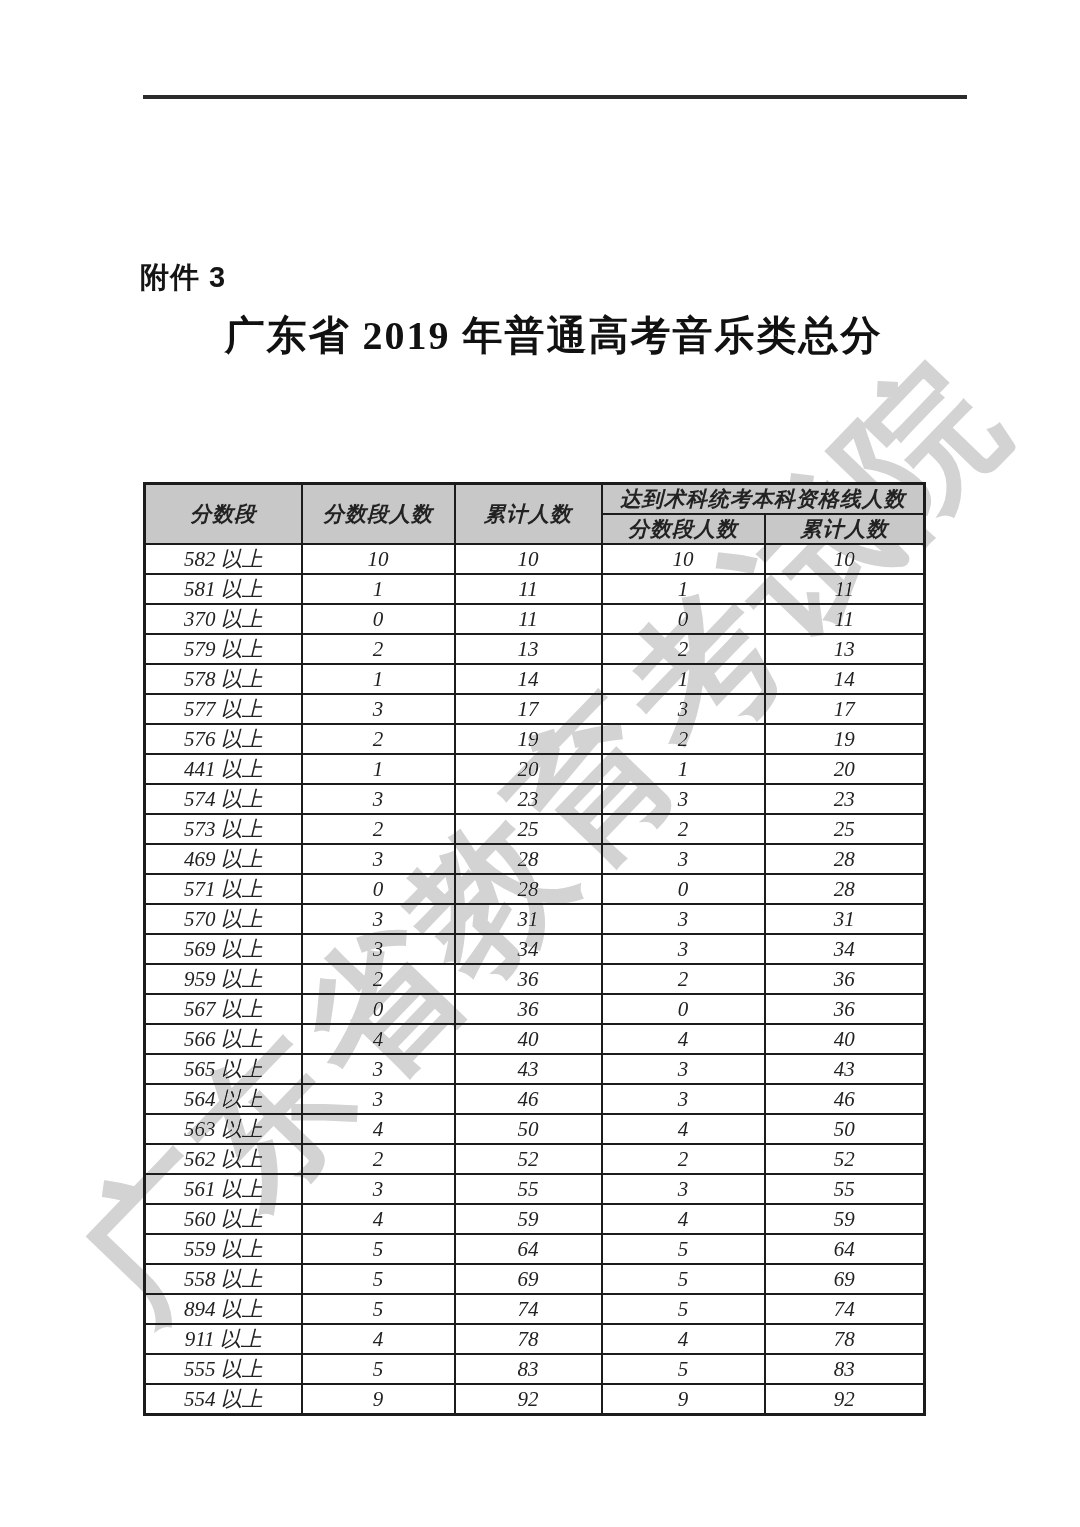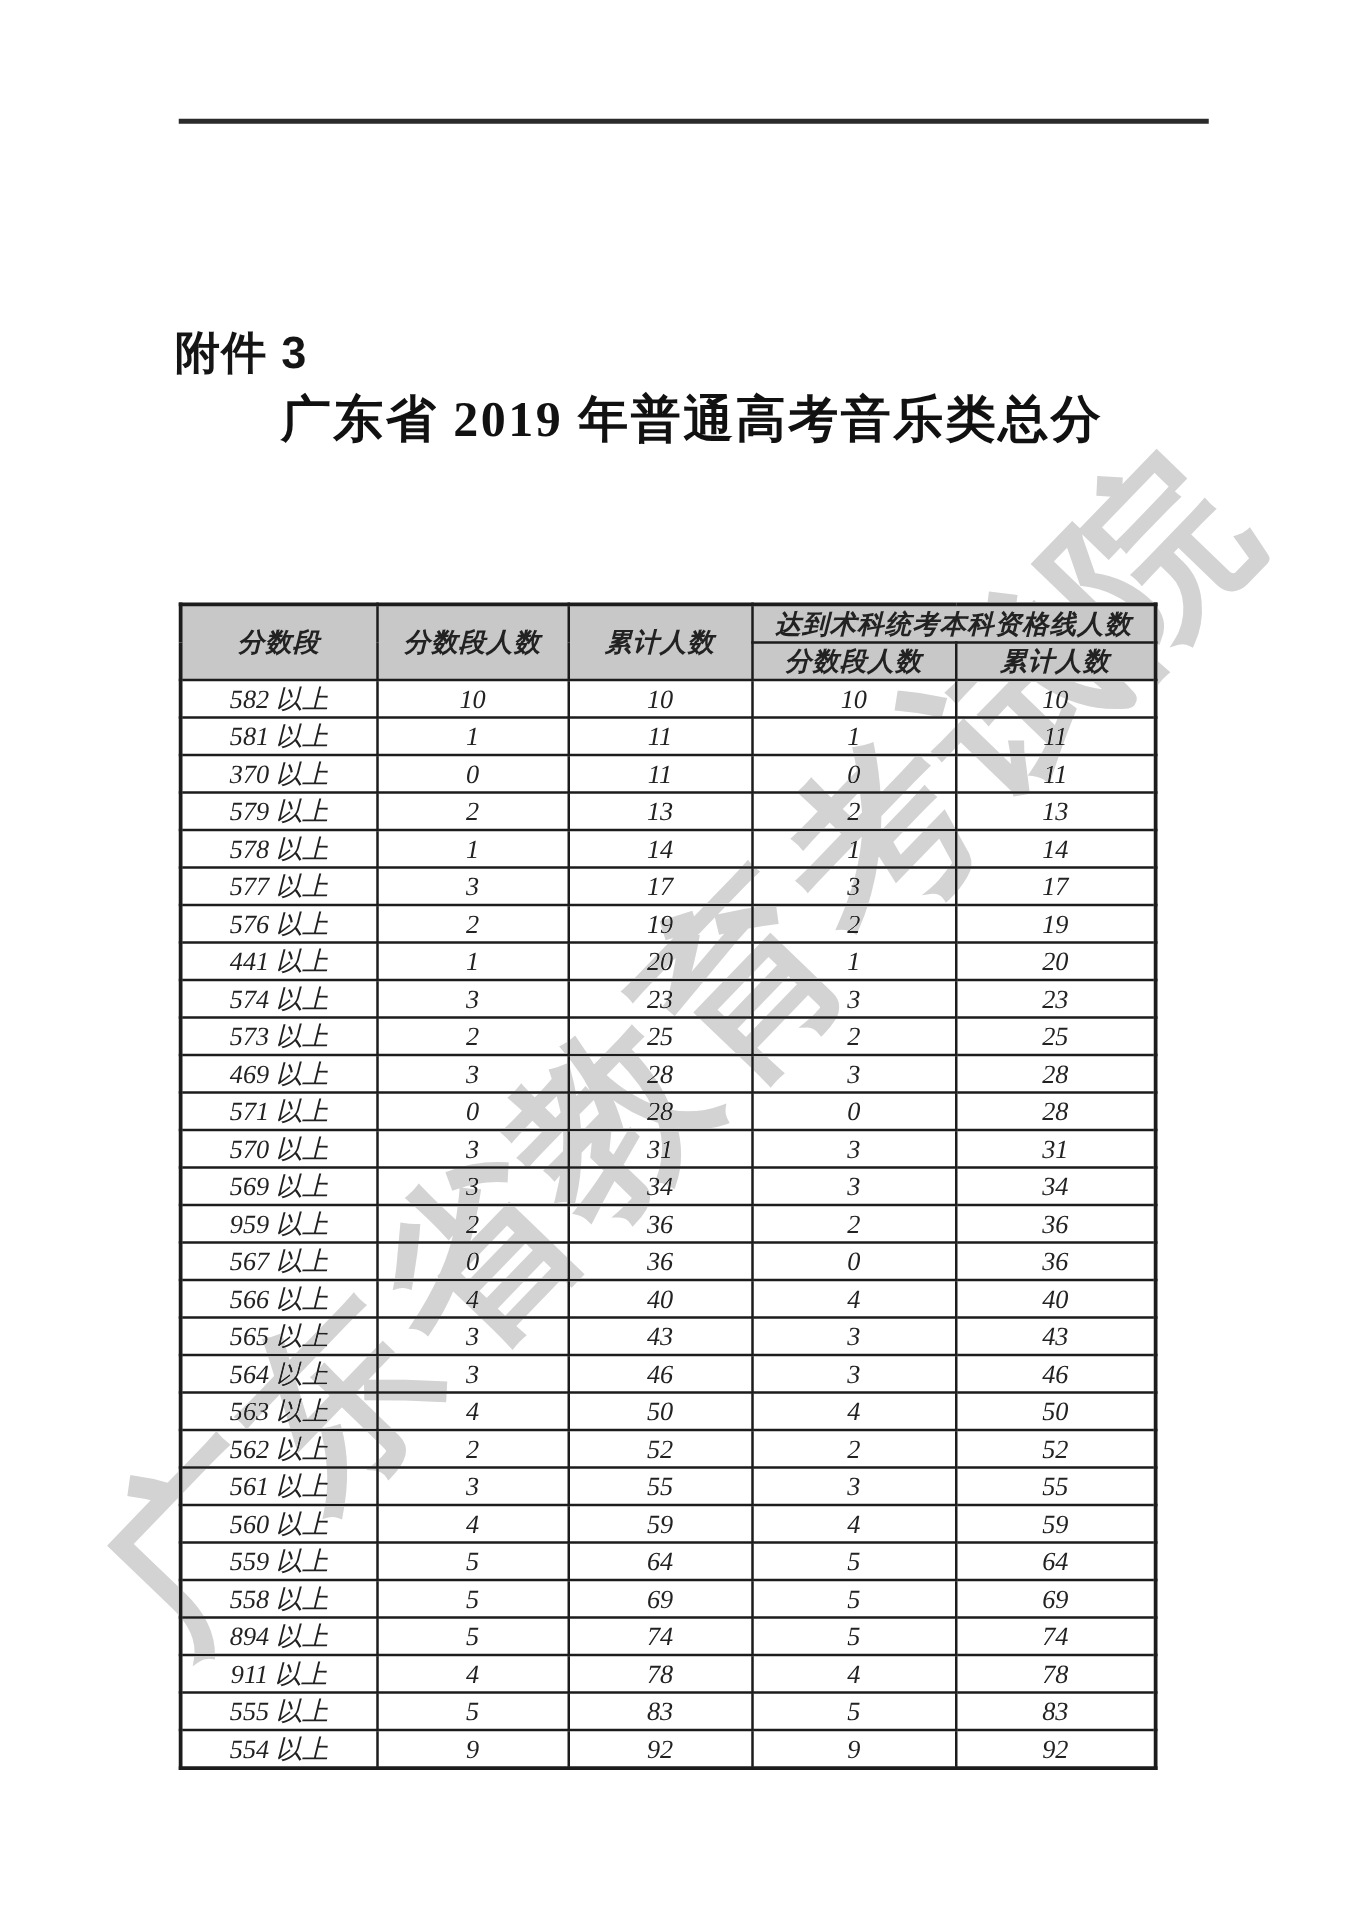--- a/index.html
+++ b/index.html
@@ -9,21 +9,21 @@
   .page { position: absolute; inset: 0; background: #ffffff; }
 
   .top-rule {
     position: absolute; left: 143px; top: 95px;
     width: 824px; height: 4px; background: #2b2b2b;
   }
 
   .attachment {
     position: absolute; left: 140px; top: 258px;
     font-family: "Liberation Sans", sans-serif;
-    font-size: 36px; font-weight: 700; letter-spacing: 1px; color: #151515;
+    font-size: 29px; font-weight: 700; letter-spacing: 1px; color: #151515;
   }
 
   .title {
     position: absolute; left: 140px; top: 310px; width: 827px;
     text-align: center; font-weight: 700; color: #111111;
     font-size: 40px; line-height: 51px; letter-spacing: 2px;
   }
 
   table.score-table {
     position: absolute; left: 143px; top: 482px;

